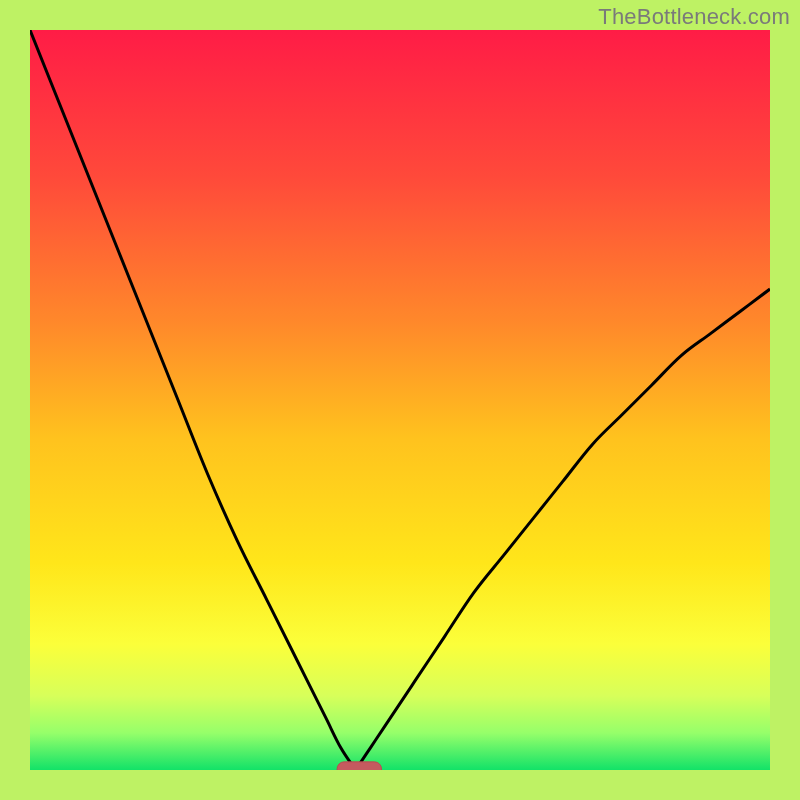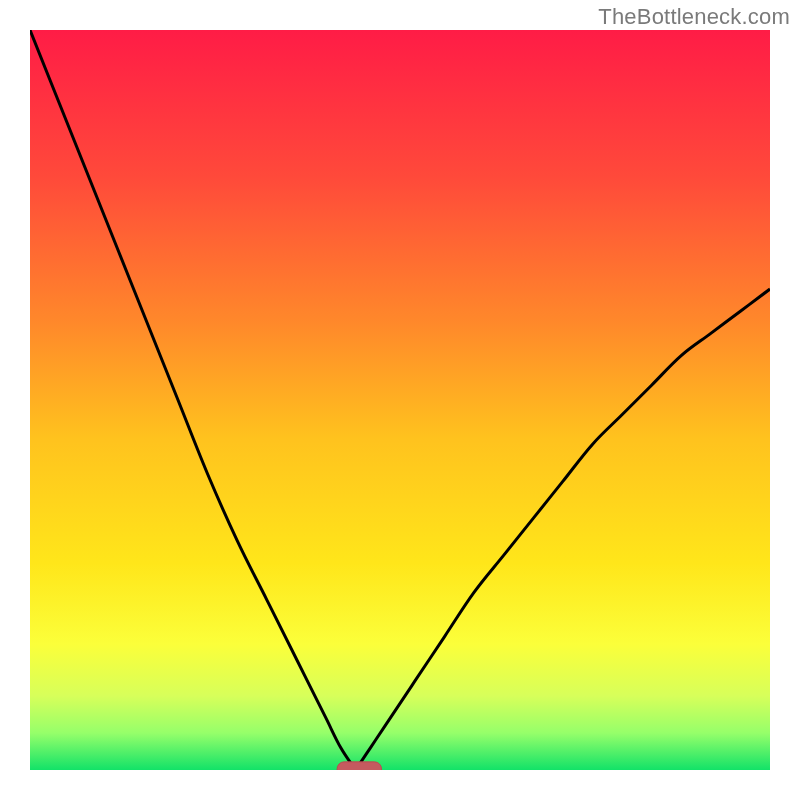--- a/index.html
+++ b/index.html
@@ -8,21 +8,21 @@
     width: 800px;
     height: 800px;
     overflow: hidden;
     background: #000;
     font-family: Arial, Helvetica, sans-serif;
   }
   .frame {
     position: relative;
     width: 800px;
     height: 800px;
-    background: #ffffff;
+    background: #bef264;
   }
   .plot {
     position: absolute;
     left: 30px;
     top: 30px;
     width: 740px;
     height: 740px;
   }
   .plot svg {
     display: block;

